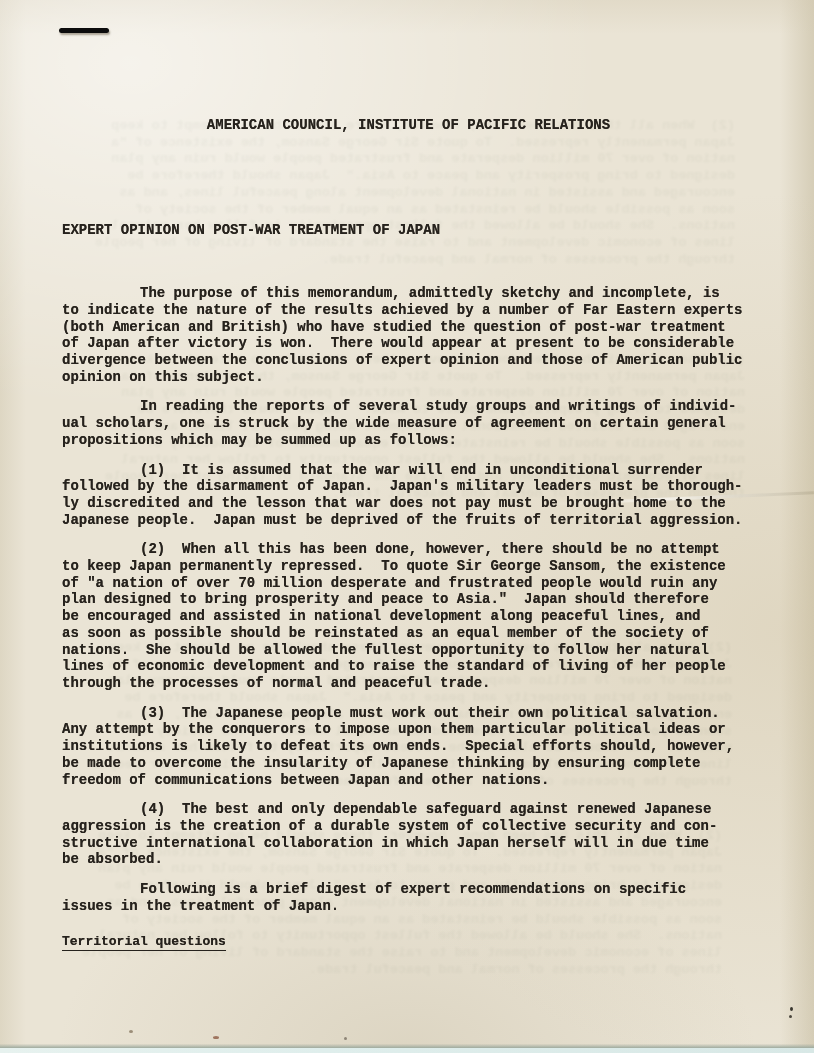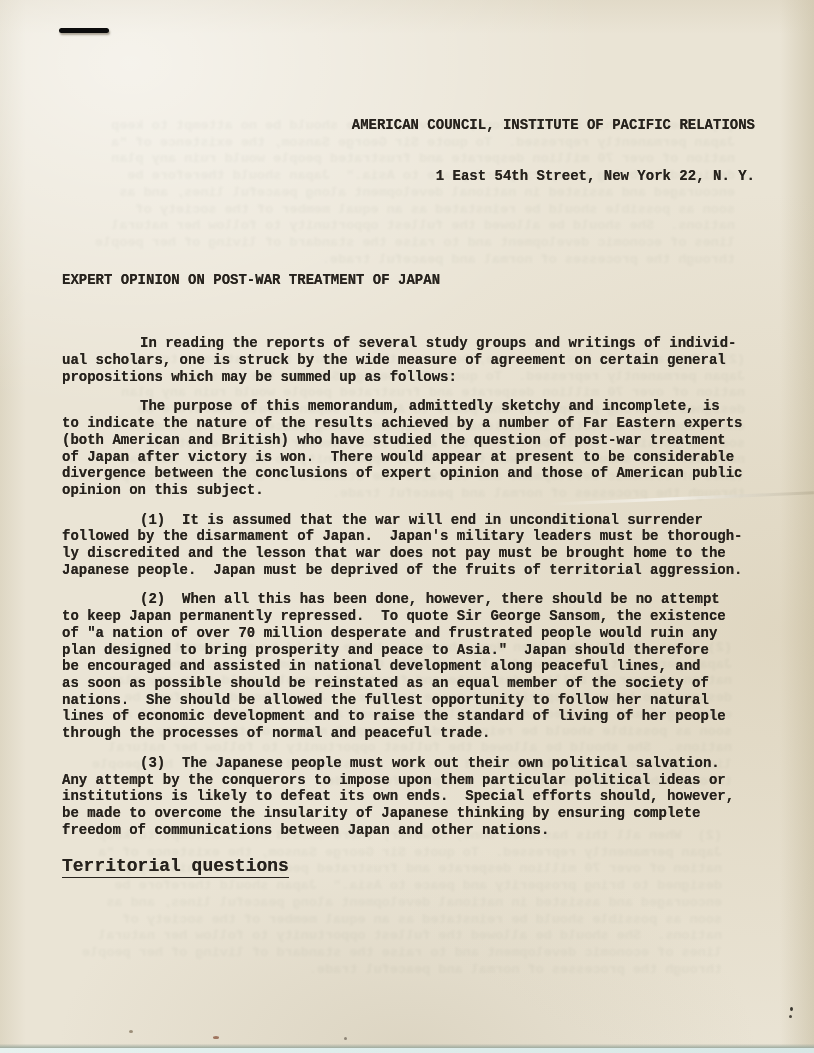--- a/index.html
+++ b/index.html
@@ -23,39 +23,39 @@
     position:relative;
     z-index:3;
     font-size:14px;
     line-height:16.7px;
     font-weight:700;
     text-shadow:0 0 0.6px rgba(35,28,20,0.75);
   }
   .letterhead{
     margin:84px 0 0 62px;
     width:693px;
-    text-align:right;
+    text-align:center;
     white-space:pre;
   }
   .doc-title{
     margin:54px 0 0 62px;
     width:693px;
     text-align:left;
     white-space:pre;
   }
   .doc-body{margin:0 0 0 62px;}
   .doc-body p{
     margin:13px 0 0 0;
     white-space:pre;
     text-indent:78px;
   }
   .doc-body p:first-child{margin-top:47px;}
   .doc-body h2{
     margin:20px 0 16px 0;
-    font-size:18px;
+    font-size:13px;
     line-height:16.7px;
     font-weight:700;
     white-space:pre;
   }
   .doc-body h2 .u{
     border-bottom:1.6px solid #26221d;
     padding-bottom:1px;
   }
   
   .staple{
@@ -122,53 +122,58 @@
 
   <div class="ghost g1">(2)  When all this has been done, however, there should be no attempt to keep Japan permanently repressed.  To quote Sir George Sansom, the existence of "a nation of over 70 million desperate and frustrated people would ruin any plan designed to bring prosperity and peace to Asia."  Japan should therefore be encouraged and assisted in national development along peaceful lines, and as soon as possible should be reinstated as an equal member of the society of nations.  She should be allowed the fullest opportunity to follow her natural lines of economic development and to raise the standard of living of her people through the processes of normal and peaceful trade.</div>
   <div class="ghost g2">(2)  When all this has been done, however, there should be no attempt to keep Japan permanently repressed.  To quote Sir George Sansom, the existence of "a nation of over 70 million desperate and frustrated people would ruin any plan designed to bring prosperity and peace to Asia."  Japan should therefore be encouraged and assisted in national development along peaceful lines, and as soon as possible should be reinstated as an equal member of the society of nations.  She should be allowed the fullest opportunity to follow her natural lines of economic development and to raise the standard of living of her people through the processes of normal and peaceful trade.</div>
   <div class="ghost g3">(2)  When all this has been done, however, there should be no attempt to keep Japan permanently repressed.  To quote Sir George Sansom, the existence of "a nation of over 70 million desperate and frustrated people would ruin any plan designed to bring prosperity and peace to Asia."  Japan should therefore be encouraged and assisted in national development along peaceful lines, and as soon as possible should be reinstated as an equal member of the society of nations.  She should be allowed the fullest opportunity to follow her natural lines of economic development and to raise the standard of living of her people through the processes of normal and peaceful trade.</div>
   <div class="ghost g4">(2)  When all this has been done, however, there should be no attempt to keep Japan permanently repressed.  To quote Sir George Sansom, the existence of "a nation of over 70 million desperate and frustrated people would ruin any plan designed to bring prosperity and peace to Asia."  Japan should therefore be encouraged and assisted in national development along peaceful lines, and as soon as possible should be reinstated as an equal member of the society of nations.  She should be allowed the fullest opportunity to follow her natural lines of economic development and to raise the standard of living of her people through the processes of normal and peaceful trade.</div>
 
   <div class="crease"></div>
 
   <header class="letterhead doc-text">
     <div>AMERICAN COUNCIL, INSTITUTE OF PACIFIC RELATIONS</div>
-    <div>1 East 54th Street, New York 22, N. Y.</div>
   </header>
 
   <div class="doc-title doc-text">EXPERT OPINION ON POST-WAR TREATMENT OF JAPAN</div>
 
   <main class="doc-body doc-text" id="doc-body">
-      <p>In reading the reports of several study groups and writings of individ-
-ual scholars, one is struck by the wide measure of agreement on certain general
-propositions which may be summed up as follows:</p>
       <p>The purpose of this memorandum, admittedly sketchy and incomplete, is
 to indicate the nature of the results achieved by a number of Far Eastern experts
 (both American and British) who have studied the question of post-war treatment
 of Japan after victory is won.  There would appear at present to be considerable
 divergence between the conclusions of expert opinion and those of American public
 opinion on this subject.</p>
+      <p>In reading the reports of several study groups and writings of individ-
+ual scholars, one is struck by the wide measure of agreement on certain general
+propositions which may be summed up as follows:</p>
       <p>(1)  It is assumed that the war will end in unconditional surrender
 followed by the disarmament of Japan.  Japan's military leaders must be thorough-
 ly discredited and the lesson that war does not pay must be brought home to the
 Japanese people.  Japan must be deprived of the fruits of territorial aggression.</p>
       <p>(2)  When all this has been done, however, there should be no attempt
 to keep Japan permanently repressed.  To quote Sir George Sansom, the existence
 of "a nation of over 70 million desperate and frustrated people would ruin any
 plan designed to bring prosperity and peace to Asia."  Japan should therefore
 be encouraged and assisted in national development along peaceful lines, and
 as soon as possible should be reinstated as an equal member of the society of
 nations.  She should be allowed the fullest opportunity to follow her natural
 lines of economic development and to raise the standard of living of her people
 through the processes of normal and peaceful trade.</p>
       <p>(3)  The Japanese people must work out their own political salvation.
 Any attempt by the conquerors to impose upon them particular political ideas or
 institutions is likely to defeat its own ends.  Special efforts should, however,
 be made to overcome the insularity of Japanese thinking by ensuring complete
 freedom of communications between Japan and other nations.</p>
+      <p>(4)  The best and only dependable safeguard against renewed Japanese
+aggression is the creation of a durable system of collective security and con-
+structive international collaboration in which Japan herself will in due time
+be absorbed.</p>
+      <p>Following is a brief digest of expert recommendations on specific
+issues in the treatment of Japan.</p>
       <h2><span class="u">Territorial questions</span></h2>
     </main>
 
   <div class="speck s1"></div>
   <div class="speck s2"></div>
   <div class="speck s3"></div>
   <div class="speck s4"></div>
   <div class="speck s5"></div>
 
   <div class="scan-line"></div>

